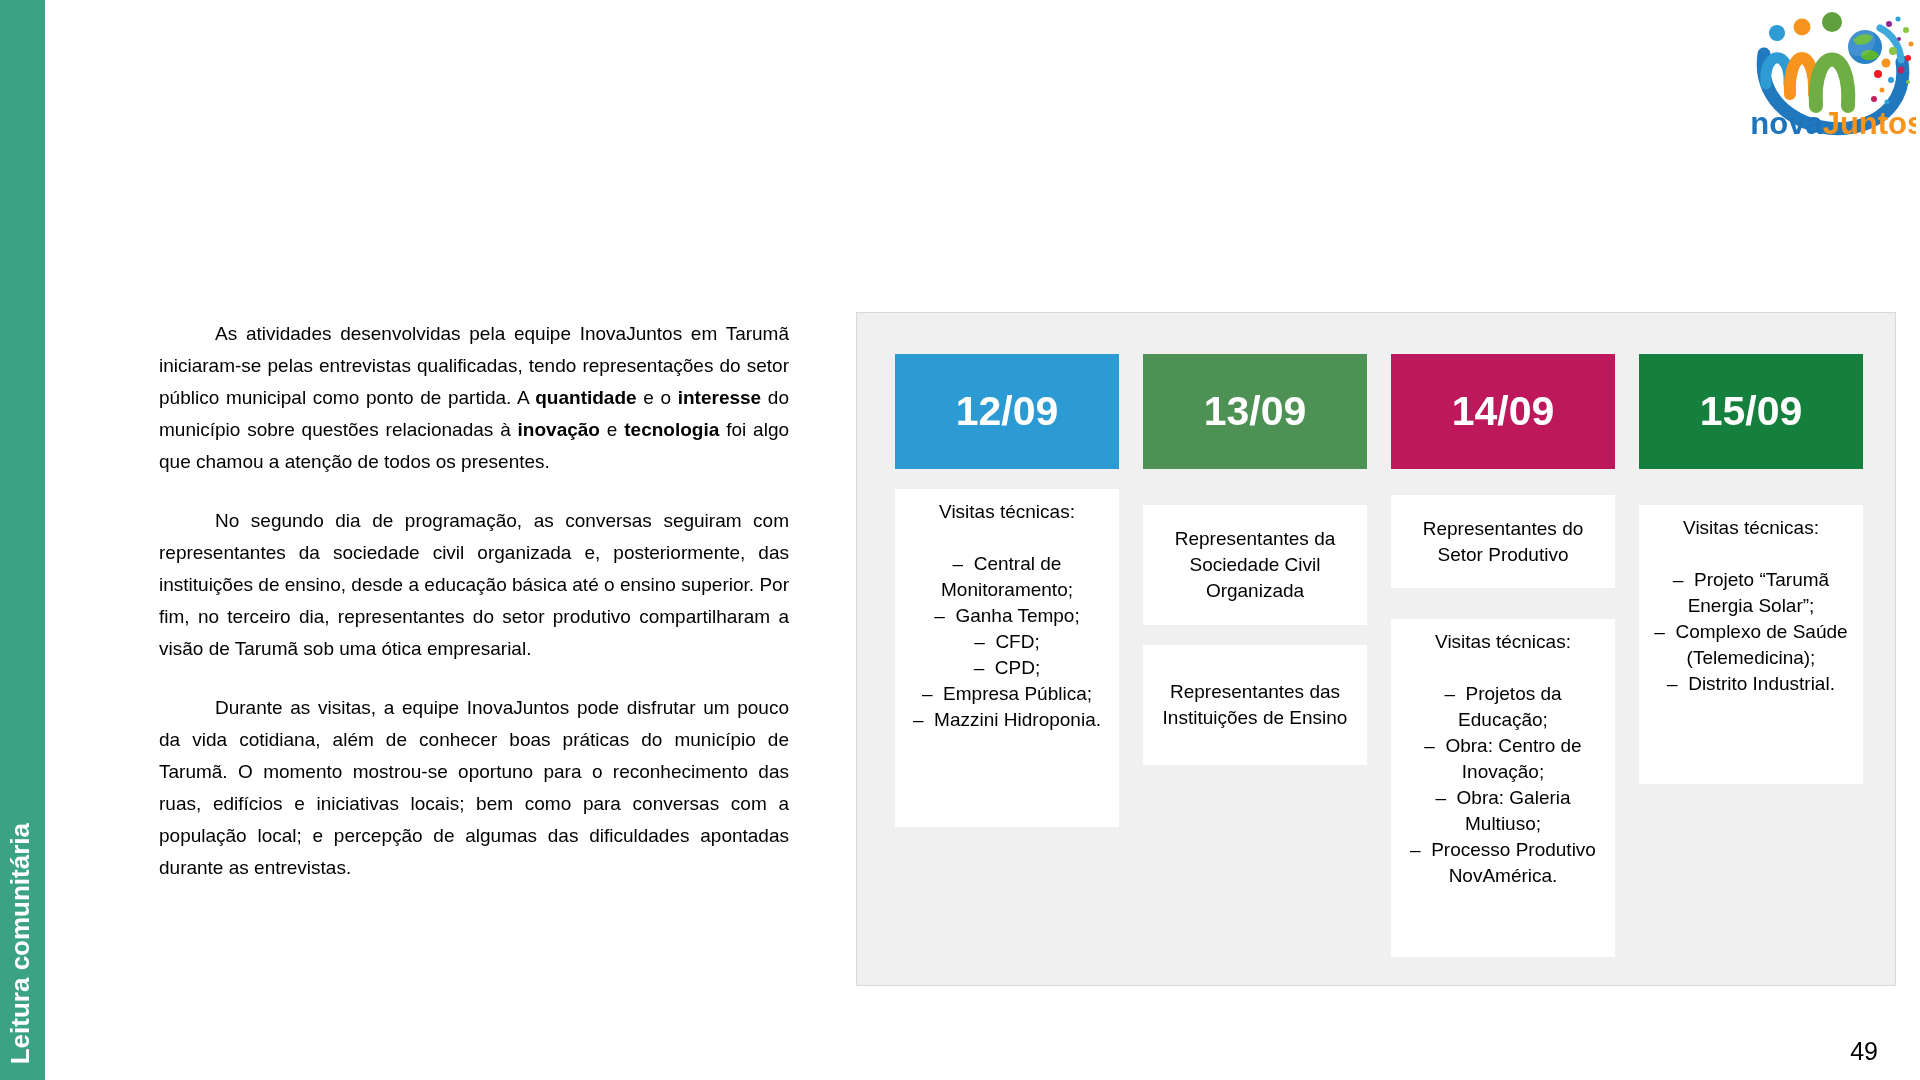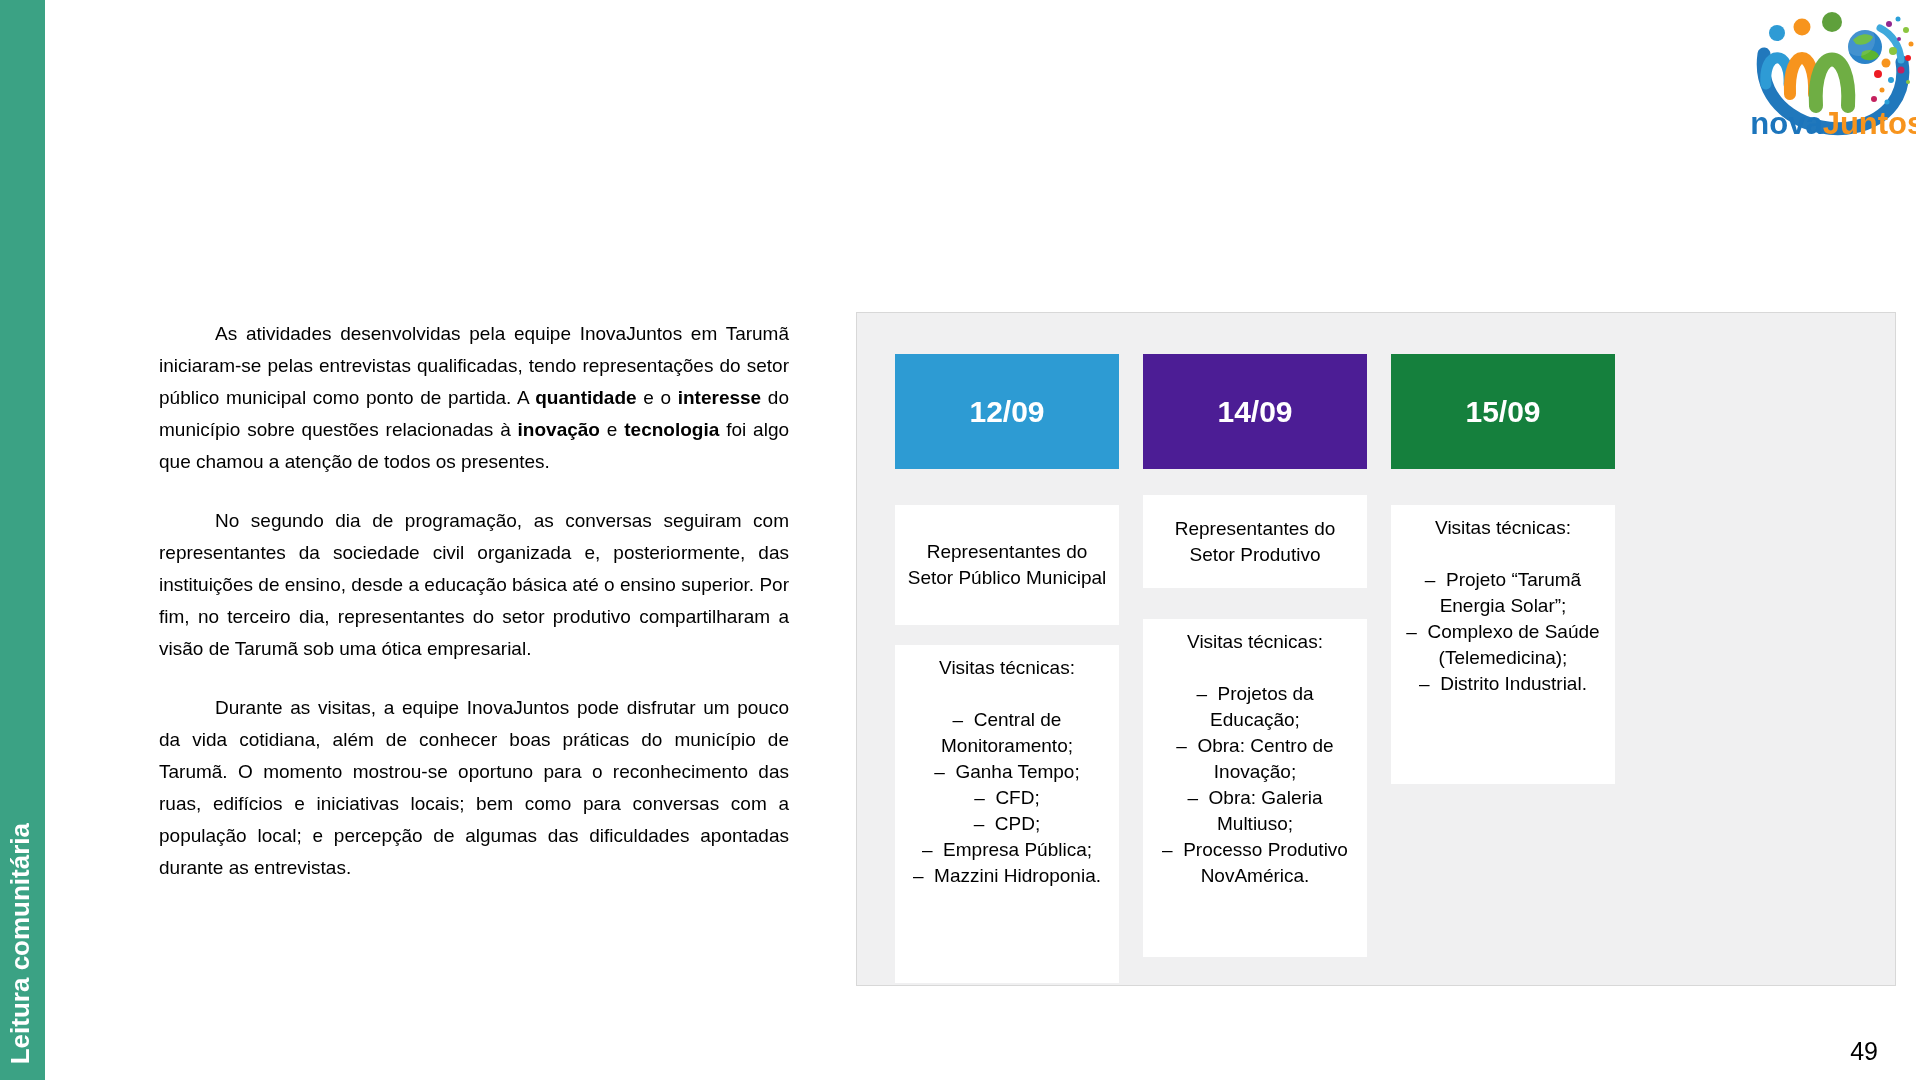--- a/index.html
+++ b/index.html
@@ -49,21 +49,21 @@
     grid-template-columns:repeat(4, 1fr);
     column-gap:24px;
     padding:41px 32px 0 38px;
     height:100%;
   }
   .col { display:flex; flex-direction:column; }
   .date-header {
     height:115px;
     display:flex; align-items:center; justify-content:center;
     color:#fff;
-    font-size:30px;
+    font-size:41px;
     font-weight:bold;
     flex:0 0 auto;
   }
   .box {
     background:#fff;
     text-align:center;
     font-size:19px;
     line-height:26px;
     padding:10px 8px;
     flex:0 0 auto;
@@ -144,39 +144,45 @@
   <p><span>As atividades desenvolvidas pela equipe InovaJuntos em Tarumã iniciaram-se pelas entrevistas qualificadas, tendo representações do setor público municipal como ponto de partida. A </span><span class="b">quantidade</span><span> e o </span><span class="b">interesse</span><span> do município sobre questões relacionadas à </span><span class="b">inovação</span><span> e </span><span class="b">tecnologia</span><span> foi algo que chamou a atenção de todos os presentes.</span></p>
   <p><span>No segundo dia de programação, as conversas seguiram com representantes da sociedade civil organizada e, posteriormente, das instituições de ensino, desde a educação básica até o ensino superior. Por fim, no terceiro dia, representantes do setor produtivo compartilharam a visão de Tarumã sob uma ótica empresarial.</span></p>
   <p><span>Durante as visitas, a equipe InovaJuntos pode disfrutar um pouco da vida cotidiana, além de conhecer boas práticas do município de Tarumã. O momento mostrou-se oportuno para o reconhecimento das ruas, edifícios e iniciativas locais; bem como para conversas com a população local; e percepção de algumas das dificuldades apontadas durante as entrevistas.</span></p>
 </div>
 
 <div class="panel">
   <div class="columns">
 
     <div class="col">
       <div class="date-header" style="background-color: rgb(45, 155, 211);">12/09</div>
-      <div class="box box-center mt36 h120">
-        <div>Representantes do Setor Público Municipal</div>
-      </div>
       <div class="box mt20 h338">
         <div>Visitas técnicas:</div>
         <div class="box-items">
             <div class="visit-item">–&nbsp; Central de Monitoramento;</div>
             <div class="visit-item">–&nbsp; Ganha Tempo;</div>
             <div class="visit-item">–&nbsp; CFD;</div>
             <div class="visit-item">–&nbsp; CPD;</div>
             <div class="visit-item">–&nbsp; Empresa Pública;</div>
             <div class="visit-item">–&nbsp; Mazzini Hidroponia.</div>
           </div>
       </div>
     </div>
 
-
-    <div class="col">
-      <div class="date-header" style="background-color: #4c1d95;">14/09</div>
+    <div class="col">
+      <div class="date-header" style="background-color: rgb(78, 145, 84);">13/09</div>
+      <div class="box box-center mt36 h120">
+        <div>Representantes da Sociedade Civil Organizada</div>
+      </div>
+      <div class="box box-center mt20 h120">
+        <div>Representantes das Instituições de Ensino</div>
+      </div>
+    </div>
+
+    <div class="col">
+      <div class="date-header" style="background-color: #be185d;">14/09</div>
       <div class="box box-center mt49 h93">
         <div>Representantes do Setor Produtivo</div>
       </div>
       <div class="box mt31 h338">
         <div>Visitas técnicas:</div>
         <div class="box-items">
             <div class="visit-item">–&nbsp; Projetos da Educação;</div>
             <div class="visit-item">–&nbsp; Obra: Centro de Inovação;</div>
             <div class="visit-item">–&nbsp; Obra: Galeria Multiuso;</div>
             <div class="visit-item">–&nbsp; Processo Produtivo NovAmérica.</div>

